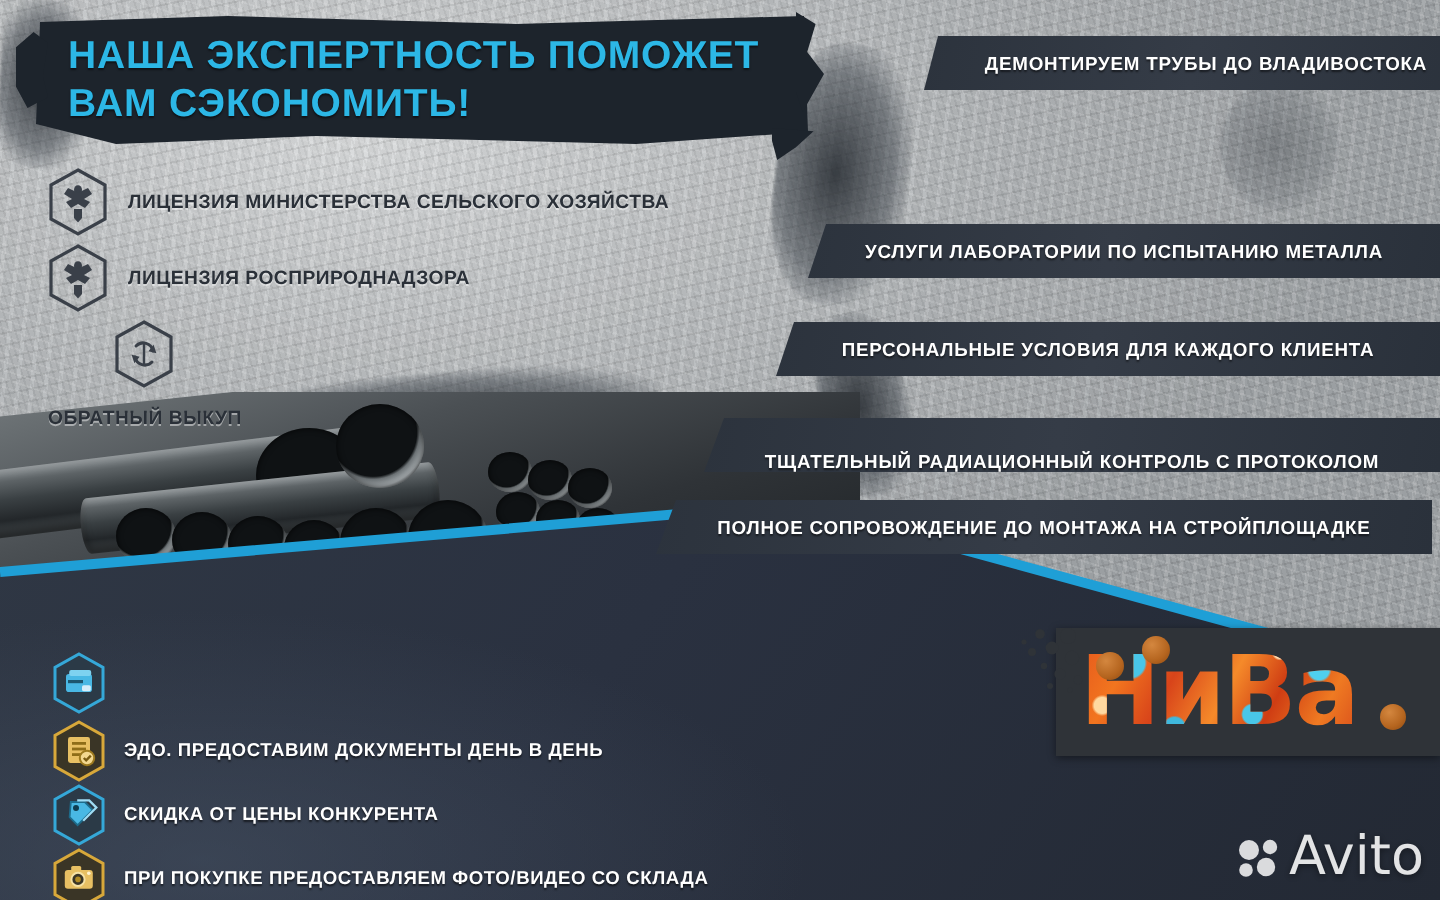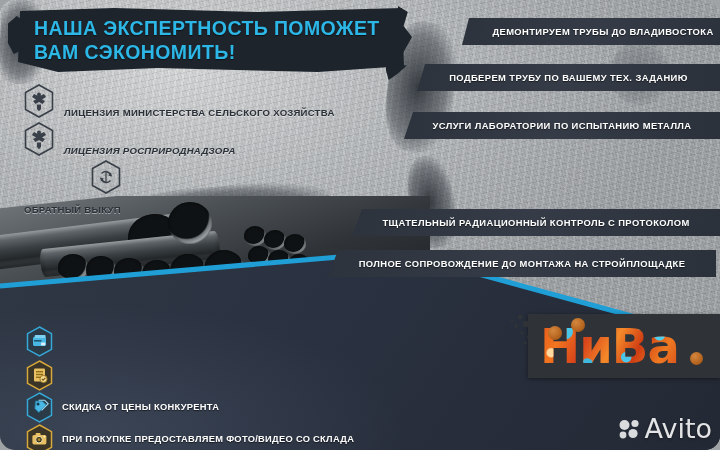--- a/index.html
+++ b/index.html
@@ -7,21 +7,20 @@
   html, body {
     width: 720px; height: 450px;
     font-family: "Liberation Sans", sans-serif;
     overflow: hidden;
     background: #9fa3a6;
   }
   #ad {
     position: relative;
     width: 720px; height: 450px;
     overflow: hidden;
-    border-radius: 15px;
   }
 
   
   .bg-concrete {
     position: absolute; inset: 0;
     background:
       repeating-linear-gradient(18deg, rgba(255,255,255,0.11) 0px, rgba(255,255,255,0.11) 1px, rgba(0,0,0,0.0) 1px, rgba(0,0,0,0.0) 4px),
       repeating-linear-gradient(-12deg, rgba(0,0,0,0.07) 0px, rgba(0,0,0,0.07) 1px, rgba(0,0,0,0.0) 1px, rgba(0,0,0,0.0) 6px),
       repeating-linear-gradient(96deg, rgba(255,255,255,0.07) 0px, rgba(255,255,255,0.07) 2px, rgba(0,0,0,0.04) 2px, rgba(0,0,0,0.04) 7px),
       radial-gradient(ellipse 70% 60% at 25% 15%, #d8dadb 0%, #b9bcbe 45%, #9ea2a5 100%),
@@ -110,24 +109,24 @@
     color: #2cb7e6;
     font-size: 19.5px; font-weight: bold; letter-spacing: .4px;
     line-height: 24px; text-transform: uppercase;
     text-shadow: 0 1px 1px rgba(0,0,0,.5);
     white-space: pre-line;
   }
 
   
   .cred-list { position: absolute; left: 24px; top: 84px; width: 330px; }
   .cred-row {
-    position: absolute; left: 0; display: flex; align-items: flex-end; gap: 10px;
+    position: absolute; left: 0; display: flex; align-items: center; gap: 10px;
   }
   .cred-row.c1 { top: 0px; }
-  .cred-row.c2 { top: 38px; font-style: italic; }
+  .cred-row.c2 { top: 38px; }
   .cred-row.c3 { top: 76px; flex-direction: column; }
   .hexo {
     position: relative; width: 30px; height: 34px; flex: 0 0 auto;
   }
   .hexo svg { display:block; }
   .cred-label {
     color: #2a3038; font-size: 9.6px; font-weight: bold;
     letter-spacing: .25px; text-transform: uppercase;
     text-shadow: 0 1px 0 rgba(255,255,255,.45);
     white-space: nowrap;
@@ -143,21 +142,21 @@
   .banner .btxt {
     color: #ffffff; font-size: 9.4px; font-weight: bold;
     letter-spacing: .4px; text-transform: uppercase; white-space: nowrap;
     padding: 0 16px;
     text-shadow: 0 1px 1px rgba(0,0,0,.55);
   }
   .b1 { left: 462px; top: 18px;  width: 282px; clip-path: polygon(7px 0,282px 0,282px 27px,0px 27px); }
   .b2 { left: 417px; top: 64px;  width: 303px; clip-path: polygon(8px 0,303px 0,303px 27px,0px 27px); }
   .b3 { left: 404px; top: 112px; width: 316px; clip-path: polygon(9px 0,316px 0,316px 27px,0px 27px); justify-content: center; }
   .b4 { left: 388px; top: 161px; width: 332px; clip-path: polygon(9px 0,332px 0,332px 27px,0px 27px); }
-  .b5 { left: 352px; top: 209px; width: 368px; clip-path: polygon(10px 0,368px 0,368px 27px,0px 27px); }
+  .b5 { left: 352px; top: 209px; width: 368px; clip-path: polygon(10px 0,368px 0,368px 27px,0px 27px); align-items: flex-end; }
   .b6 { left: 328px; top: 250px; width: 388px; clip-path: polygon(10px 0,388px 0,388px 27px,0px 27px); }
 
   
   .benefit-list { position: absolute; left: 26px; top: 326px; width: 360px; }
   .benefit-row { position: absolute; left: 0; display: flex; align-items: center; gap: 9px; }
   .benefit-row.r1 { top: 0px; }
   .benefit-row.r2 { top: 34px; }
   .benefit-row.r3 { top: 66px; }
   .benefit-row.r4 { top: 98px; }
   .hexi { position: relative; width: 27px; height: 31px; flex: 0 0 auto; }
@@ -340,25 +339,25 @@
           <line x1="15" y1="11" x2="15" y2="23" stroke="#3a4049" stroke-width="1.2"></line>
         </svg>
       </span>
       <span class="cred-label">ОБРАТНЫЙ ВЫКУП</span>
     </div>
   </div>
 
   <div class="banner b1">
     <span class="btxt">ДЕМОНТИРУЕМ ТРУБЫ ДО ВЛАДИВОСТОКА</span>
   </div>
-  <div class="banner b2">
-    <span class="btxt">ПОДБЕРЕМ ТРУБУ ПО ВАШЕМУ ТЕХ. ЗАДАНИЮ</span>
-  </div>
   <div class="banner b3">
     <span class="btxt">УСЛУГИ ЛАБОРАТОРИИ ПО ИСПЫТАНИЮ МЕТАЛЛА</span>
+  </div>
+  <div class="banner b4">
+    <span class="btxt">ПЕРСОНАЛЬНЫЕ УСЛОВИЯ ДЛЯ КАЖДОГО КЛИЕНТА</span>
   </div>
   <div class="banner b5">
     <span class="btxt">ТЩАТЕЛЬНЫЙ РАДИАЦИОННЫЙ КОНТРОЛЬ С ПРОТОКОЛОМ</span>
   </div>
   <div class="banner b6">
     <span class="btxt">ПОЛНОЕ СОПРОВОЖДЕНИЕ ДО МОНТАЖА НА СТРОЙПЛОЩАДКЕ</span>
   </div>
 
   <div class="benefit-list">
 
@@ -379,20 +378,21 @@
         <svg width="27" height="31" viewBox="0 0 27 31">
           <polygon points="13.5,1 25.5,7.7 25.5,23.3 13.5,30 1.5,23.3 1.5,7.7" fill="#3a3526" stroke="#d8a83a" stroke-width="1.5"></polygon>
           <rect x="8" y="8.5" width="11" height="13" rx="1.2" fill="#e8c063"></rect>
           <rect x="10" y="11" width="7" height="1.4" fill="#8e6d18"></rect>
           <rect x="10" y="13.8" width="7" height="1.4" fill="#8e6d18"></rect>
           <rect x="10" y="16.6" width="5" height="1.4" fill="#8e6d18"></rect>
           <circle cx="17.5" cy="19" r="3.6" fill="#f3d88f" stroke="#9d7a1e" stroke-width="1"></circle>
           <path d="M15.9 19 l1.2 1.2 2.3 -2.4" fill="none" stroke="#7a5c12" stroke-width="1.2"></path>
         </svg>
       </span>
+      <span class="benefit-label">ЭДО. ПРЕДОСТАВИМ ДОКУМЕНТЫ ДЕНЬ В ДЕНЬ</span>
     </div>
 
     <div class="benefit-row r3">
       <span class="hexi">
         <svg width="27" height="31" viewBox="0 0 27 31">
           <polygon points="13.5,1 25.5,7.7 25.5,23.3 13.5,30 1.5,23.3 1.5,7.7" fill="#2b3a47" stroke="#35a8d8" stroke-width="1.5"></polygon>
           <path d="M9.4 9 h7 l4 4 -7.6 7.6 -4 -4 z" fill="#49b8e4" stroke="#1d6c8c" stroke-width=".9"></path>
           <circle cx="12" cy="12" r="1.5" fill="#0f3d50"></circle>
           <path d="M12.6 8.2 h6 l3.6 3.6 -6.6 6.6" fill="none" stroke="#9fdcf4" stroke-width="1.1"></path>
         </svg>

